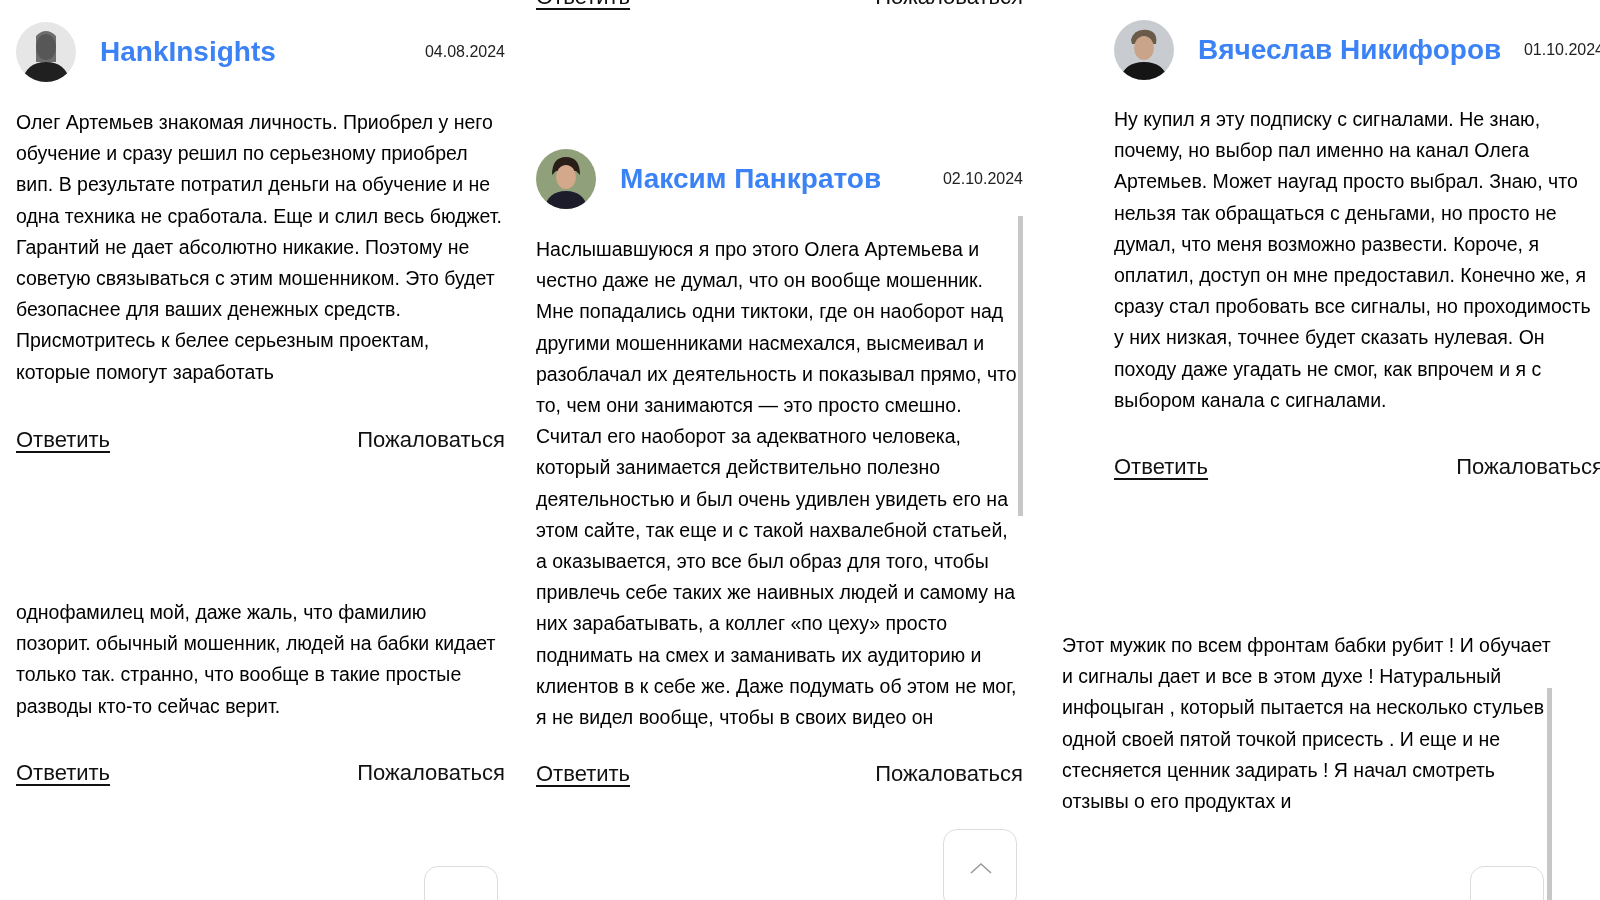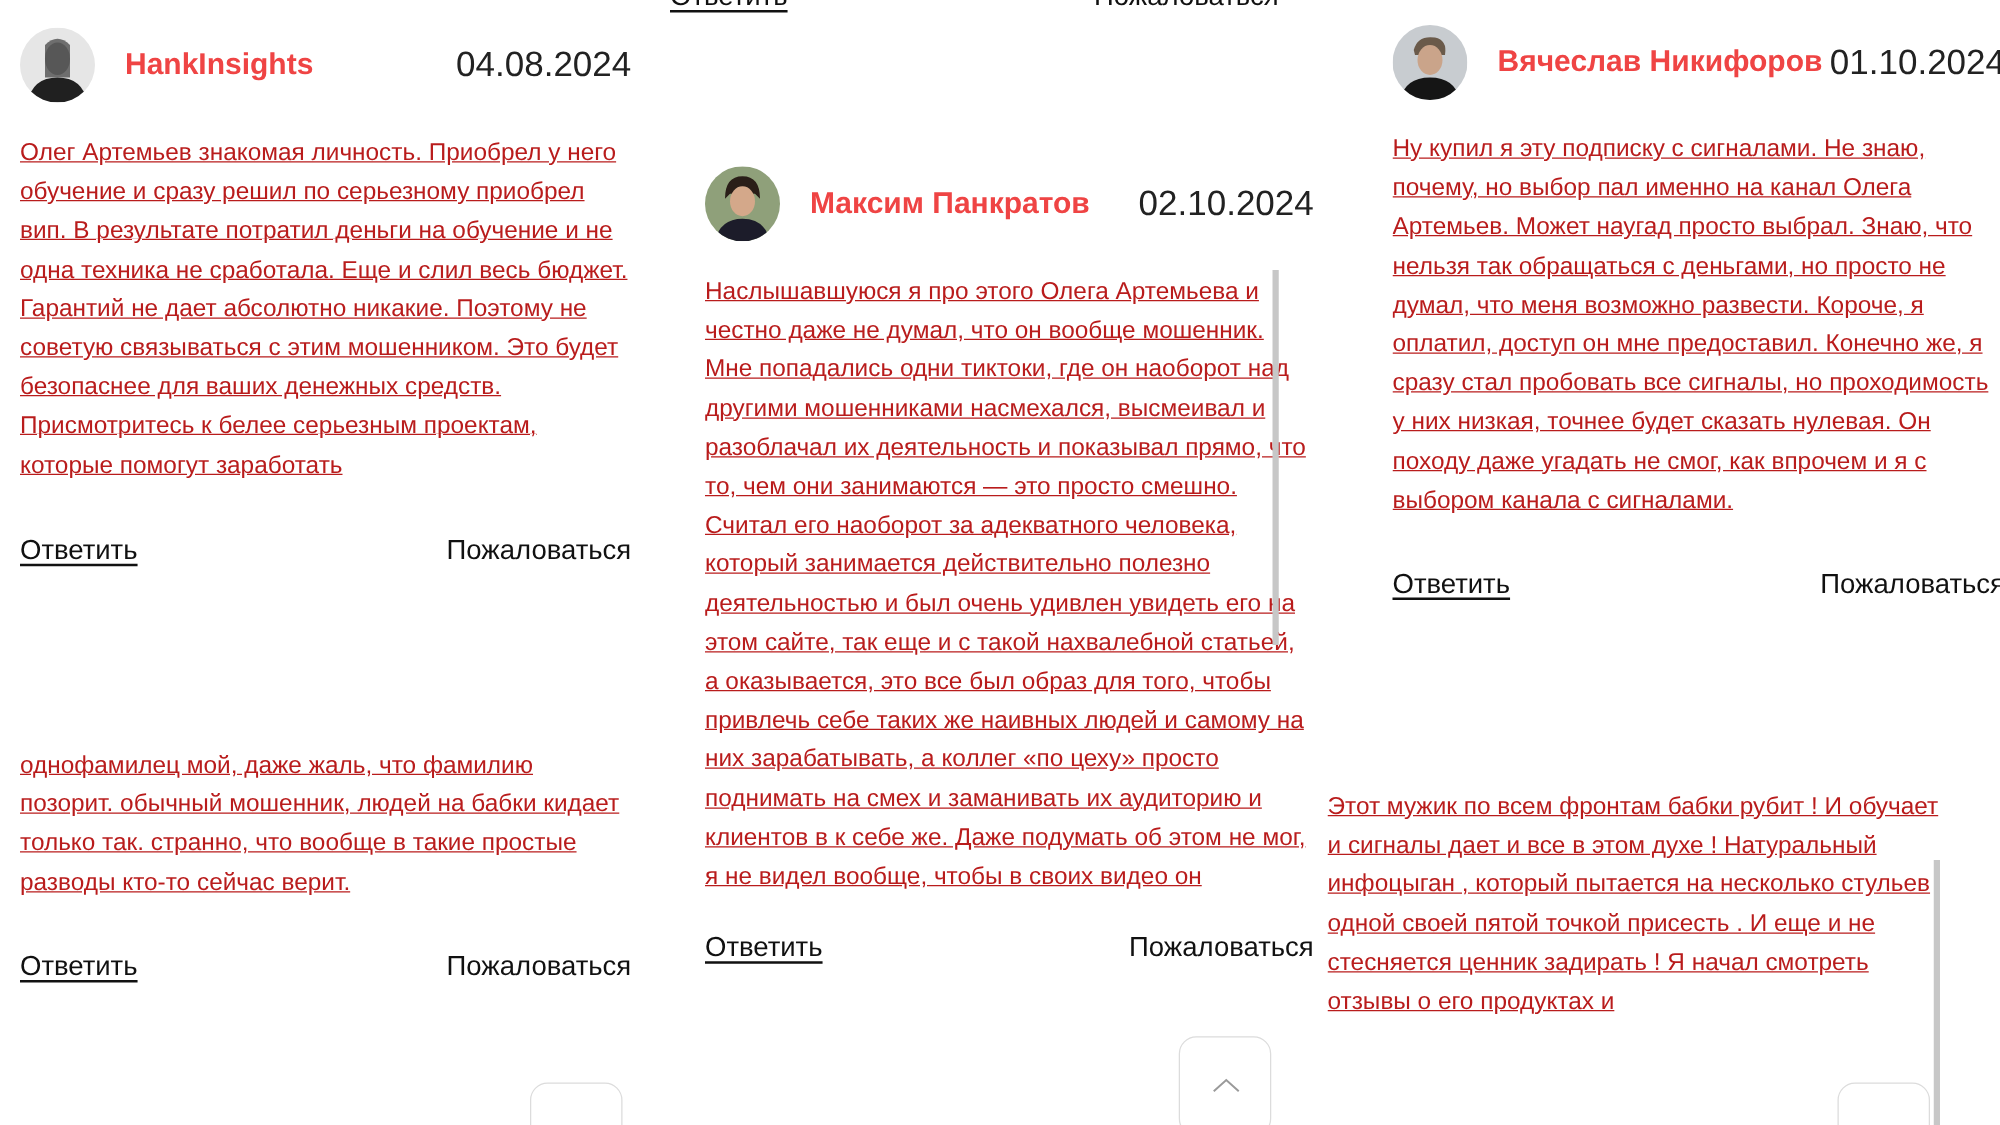--- a/index.html
+++ b/index.html
@@ -13,31 +13,31 @@
     .card { position: absolute; }
     .card-header { position: relative; height: 60px; }
     .avatar {
       position: absolute; left: 0; top: 0;
       width: 60px; height: 60px; border-radius: 50%;
       overflow: hidden;
     }
     .author {
       position: absolute; left: 84px; top: 50%;
       transform: translateY(-50%);
-      font-size: 24px; font-weight: bold; color: #ef4444;
+      font-size: 28px; font-weight: bold; color: #3b82f6;
       white-space: nowrap;
     }
     .date {
       position: absolute; right: 0; top: 50%;
       transform: translateY(-50%);
-      font-size: 28px; color: #222;
+      font-size: 16px; color: #222;
     }
     .body {
-      font-size: 19.5px; line-height: 31.2px; color: #b91c1c;
-      overflow: hidden; position: relative; text-decoration: underline;
+      font-size: 19.5px; line-height: 31.2px; color: #000000;
+      overflow: hidden; position: relative;
     }
     .actions {
       display: flex; justify-content: space-between; align-items: center;
       font-size: 22px; color: #111; gap: 22px;
     }
     .reply { text-decoration: underline; text-underline-offset: 4px; cursor: pointer; }
     .report { cursor: pointer; }
     .scroll-track {
       position: absolute; width: 5px; background: #c7c7c7;
     }
@@ -79,21 +79,21 @@
   </div>
 
   <div class="card" style="left:16px; top:574px; width:489px;">
     <div class="body" style="margin-top:23px;">однофамилец мой, даже жаль, что фамилию позорит. обычный мошенник, людей на бабки кидает только так. странно, что вообще в такие простые разводы кто-то сейчас верит.</div>
     <div class="actions" style="margin-top:38px;">
       <span class="reply">Ответить</span>
       <span class="report">Пожаловаться</span>
     </div>
   </div>
 
-  <div class="card" style="left:536px; top:133px; width:487px;margin-left:28px;">
+  <div class="card" style="left:536px; top:149px; width:487px;">
     <div class="card-header">
       <div class="avatar">
         <svg width="60" height="60" viewBox="0 0 60 60">
           <rect width="60" height="60" fill="#8fa07a"></rect>
           <path d="M16 26 Q16 8 30 8 Q44 8 44 26 L40 22 L20 22 Z" fill="#2a1e18"></path>
           <ellipse cx="30" cy="28" rx="10" ry="12" fill="#d4a88a"></ellipse>
           <path d="M8 60 Q12 42 30 42 Q48 42 52 60 Z" fill="#1c1c2a"></path>
         </svg>
       </div>
       <span class="author">Максим Панкратов</span>

